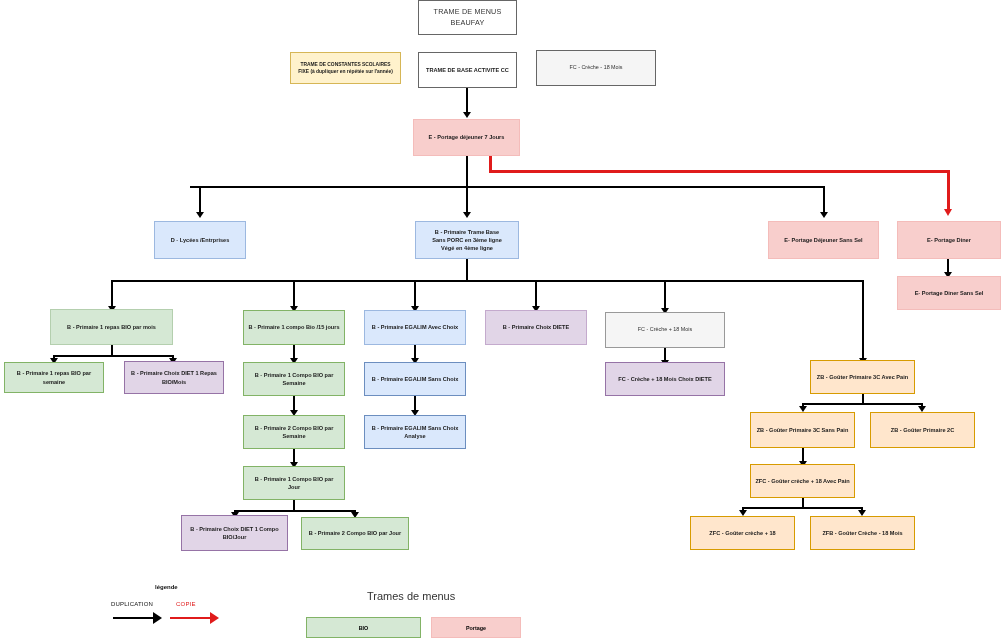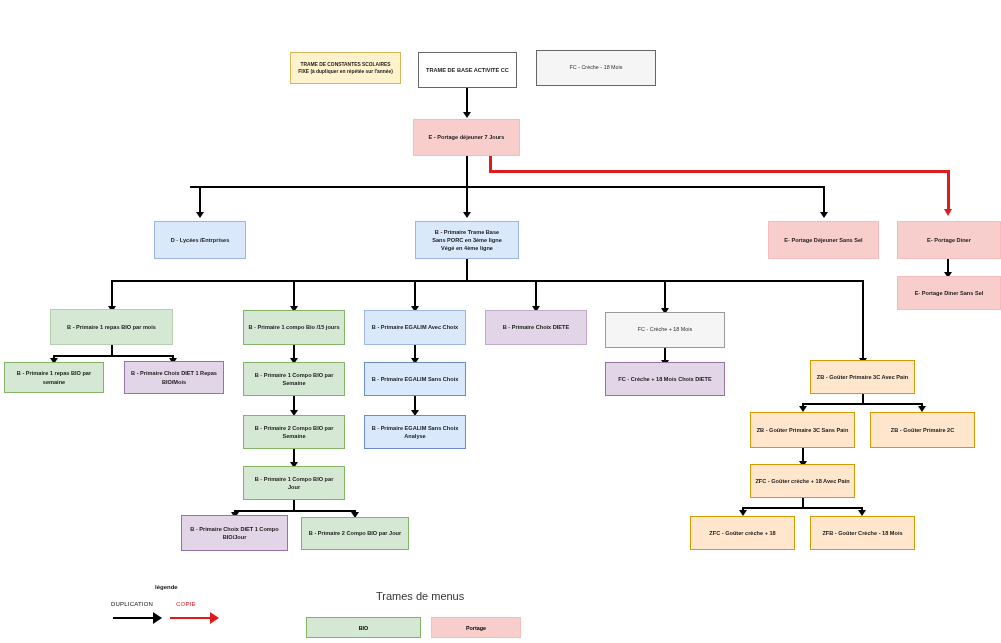--- a/index.html
+++ b/index.html
@@ -116,20 +116,23 @@
   <div class="edge" style="left:802px;top:448px;width:2px;height:15px;"></div>
   <div class="arrow" style="left:799px;top:461px;"></div>
 
   <div class="edge" style="left:802px;top:498px;width:2px;height:11px;"></div>
   <div class="edge" style="left:742px;top:507px;width:121px;height:2px;"></div>
   <div class="edge" style="left:742px;top:507px;width:2px;height:7px;"></div>
   <div class="arrow" style="left:739px;top:510px;"></div>
   <div class="edge" style="left:861px;top:507px;width:2px;height:7px;"></div>
   <div class="arrow" style="left:858px;top:510px;"></div>
 
+  <div class="node title-node" style="left:418px;top:0px;width:99px;height:35px;background:#ffffff;border-color:#666;">
+    <span class="lbl">TRAME DE MENUS BEAUFAY</span>
+  </div>
 
   <div class="node" style="left:290px;top:52px;width:111px;height:32px;background:#fff2cc;border-color:#d6b656;font-size:4.9px;">
     <span class="lbl">TRAME DE CONSTANTES SCOLAIRES
 FIXE (à dupliquer en répétée sur l'année)</span>
   </div>
 
   <div class="node plain-node" style="left:418px;top:52px;width:99px;height:36px;background:#ffffff;border-color:#666;">
     <span class="lbl">TRAME DE BASE ACTIVITE CC</span>
   </div>
 
@@ -236,21 +239,21 @@
 
   <div class="legend-title" style="left:155px;top:584px;">légende</div>
   <div class="legend-lbl" style="left:111px;top:601px;">DUPLICATION</div>
   <div class="legend-lbl red" style="left:176px;top:601px;">COPIE</div>
 
   <div class="edge" style="left:113px;top:617px;width:42px;height:2px;"></div>
   <div style="position:absolute;left:153px;top:612px;width:0;height:0;border-top:6px solid transparent;border-bottom:6px solid transparent;border-left:9px solid #000;"></div>
   <div class="edge red" style="left:170px;top:617px;width:42px;height:2px;"></div>
   <div style="position:absolute;left:210px;top:612px;width:0;height:0;border-top:6px solid transparent;border-bottom:6px solid transparent;border-left:9px solid #e01b1b;"></div>
 
-  <div class="trames-title" style="left:376px;top:590px;">Trames de menus</div>
+  <div class="trames-title" style="left:367px;top:590px;">Trames de menus</div>
 
   <div class="legend-box" style="left:306px;top:617px;width:115px;height:21px;background:#d5e8d4;border-color:#82b366;">
     <span>BIO</span>
   </div>
   <div class="legend-box" style="left:431px;top:617px;width:90px;height:21px;background:#f8cecc;border-color:#f4bcba;">
     <span>Portage</span>
   </div>
 
 </div>
 

